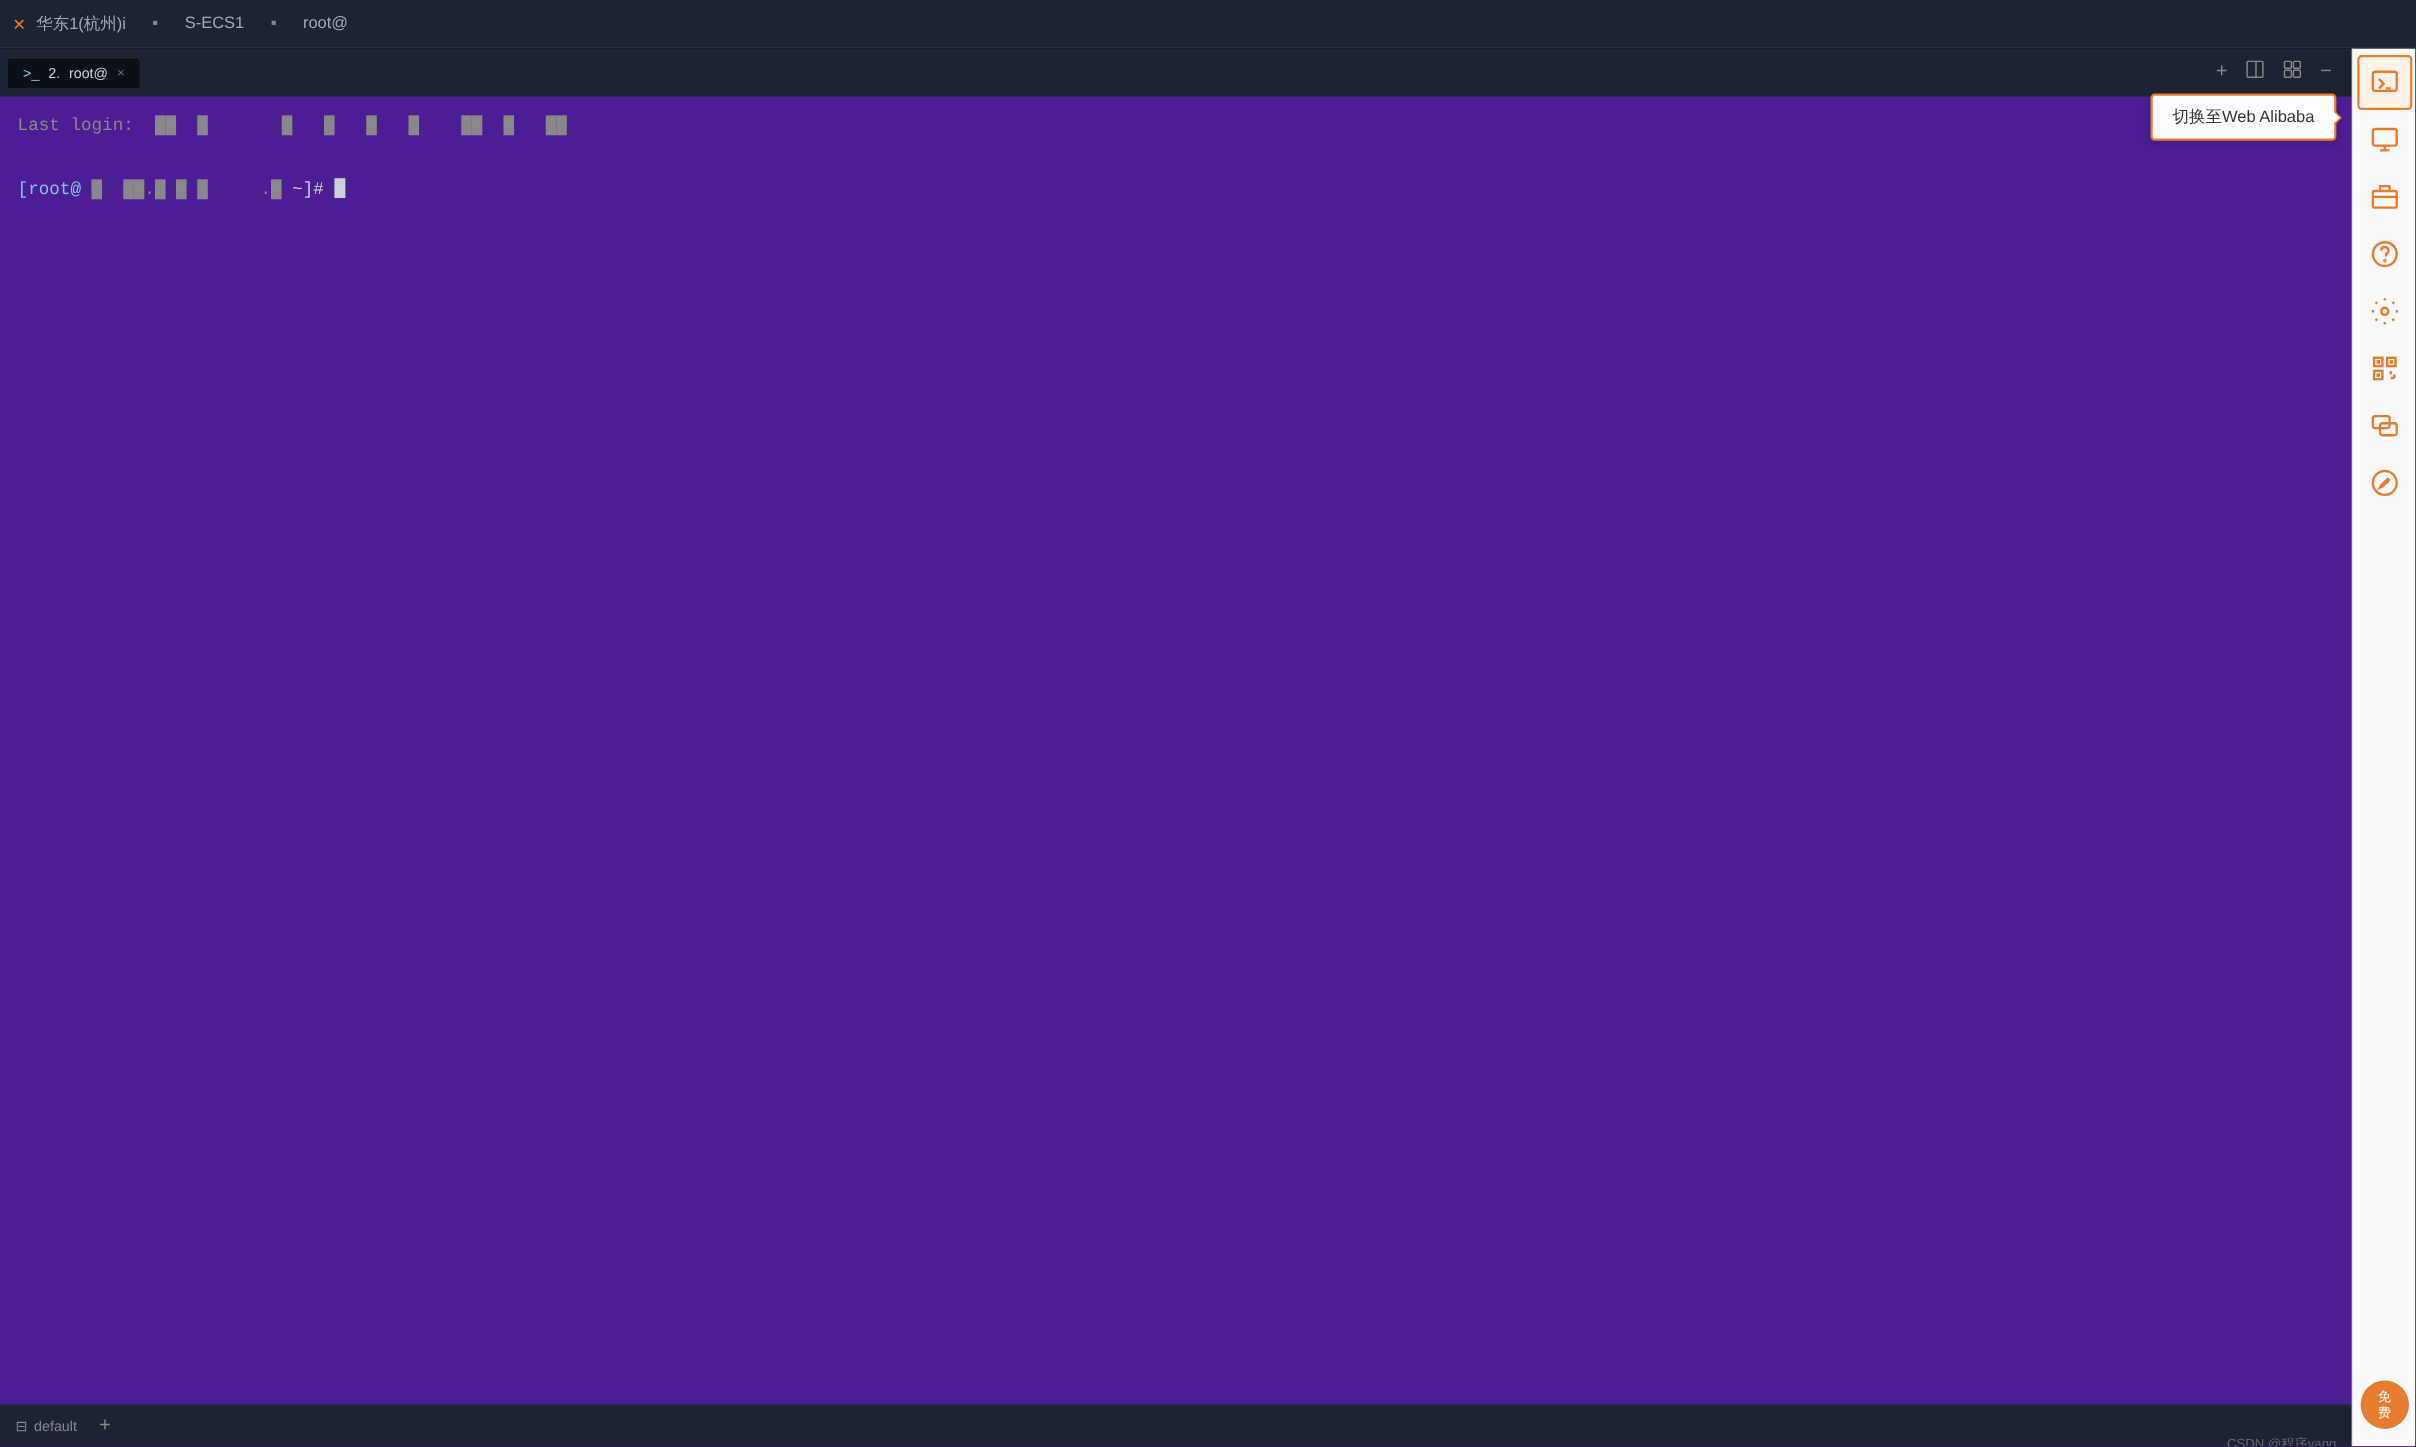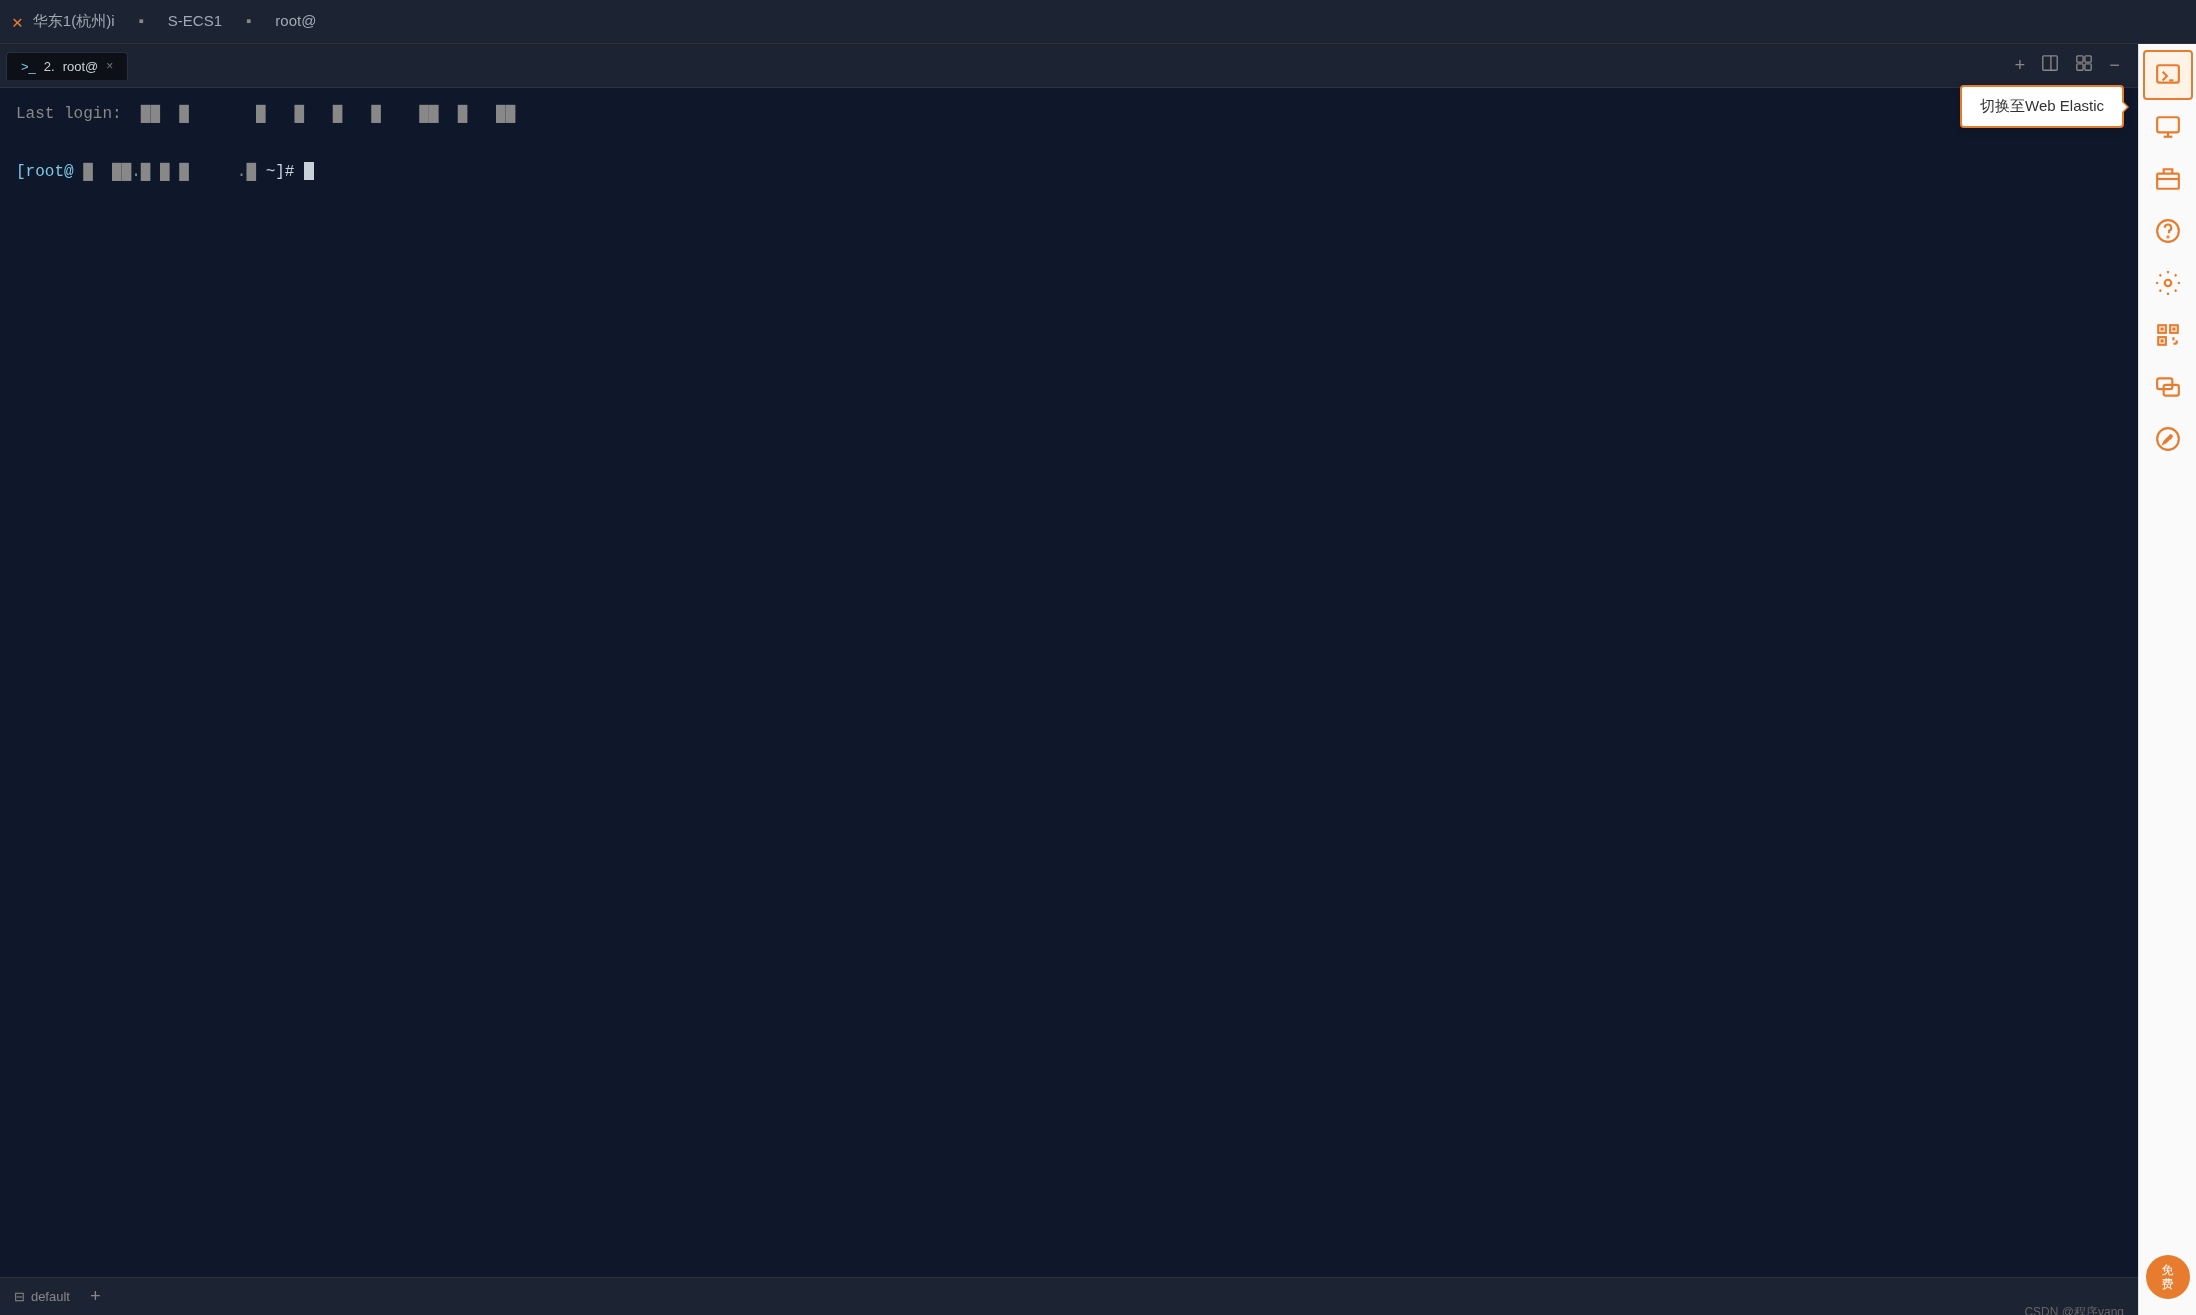--- a/index.html
+++ b/index.html
@@ -99,21 +99,21 @@
     .tab-control-btn {
       color: #888;
       font-size: 18px;
       cursor: pointer;
       padding: 2px 4px;
     }
 
     
     .terminal-content {
       flex: 1;
-      background: #0f172a;
+      background: #4c1d95;
       color: #c8d0da;
       font-size: 16px;
       font-family: 'Courier New', Courier, monospace;
       padding: 14px 16px;
       overflow: auto;
       line-height: 1.6;
     }
     .terminal-content .dim-text {
       color: #888;
     }
@@ -257,21 +257,21 @@
       font-size: 12px;
       font-family: sans-serif;
       line-height: 1.2;
       text-align: center;
     }
   </style>
 </head>
 <body>
 
 <div class="web-terminal-popup">
-  <span>切换至Web Elastic</span>
+  <span>切换至Web Alibaba</span>
 </div>
 
 <div class="title-bar">
   <span class="title-bar-close">✕</span>
   <span class="title-bar-text">
     <span>华东1(杭州)i</span>
     <span style="color:#888">▪</span>
     <span>S-ECS1</span>
     <span style="color:#888">▪</span>
     <span>root@</span>

